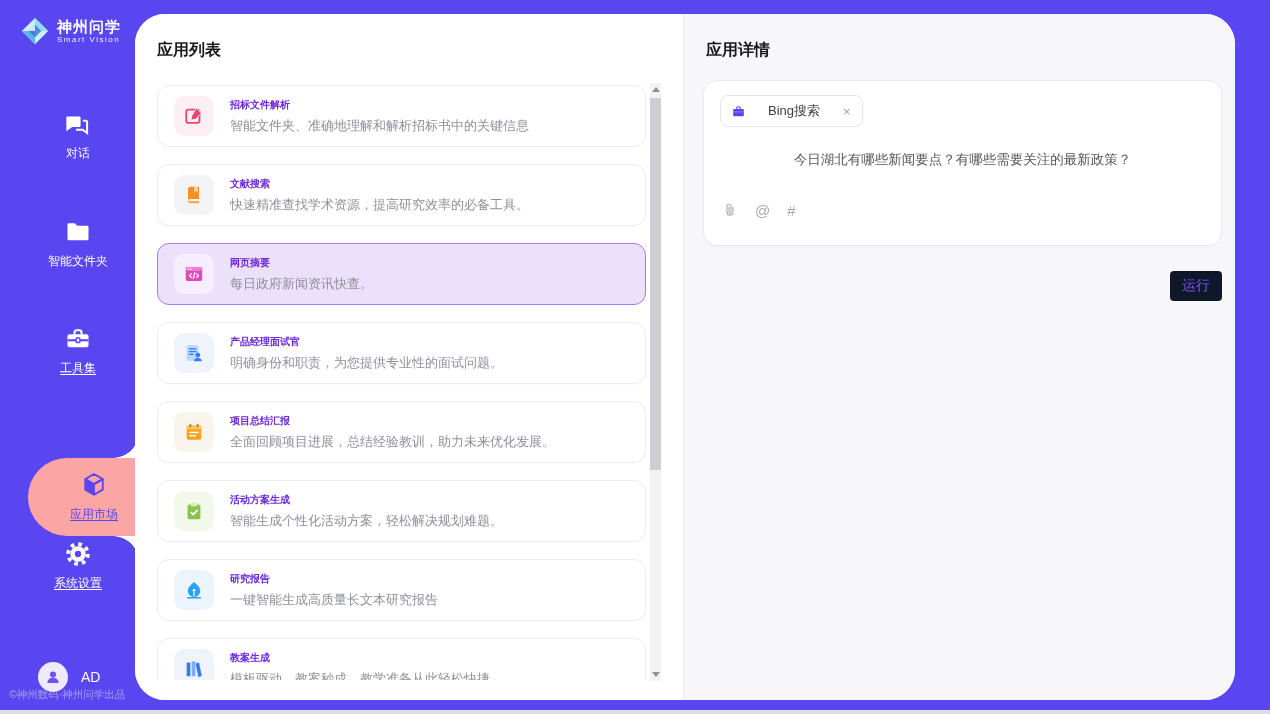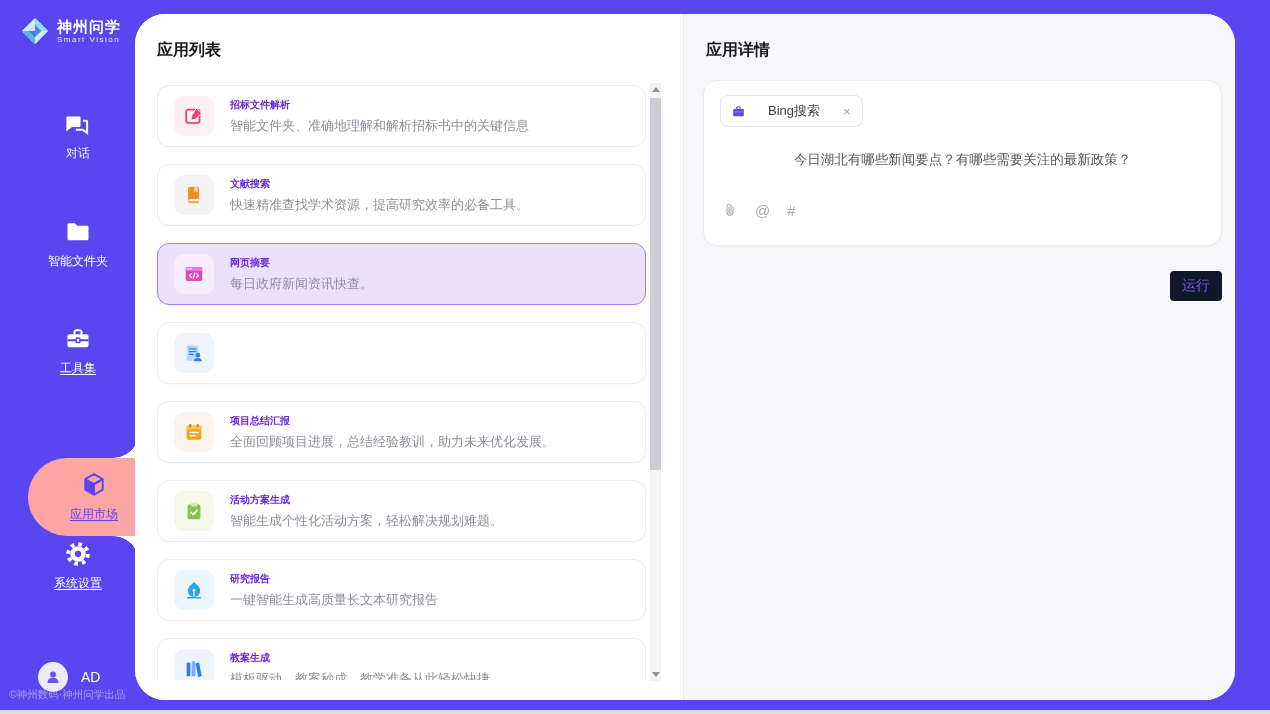--- a/index.html
+++ b/index.html
@@ -216,20 +216,24 @@
 
           <div class="app-card">
             <div class="tile t-blue">
               <svg viewBox="0 0 24 24">
                 <rect x="4" y="3.5" width="13" height="17" rx="2" fill="#bcd7fb"></rect>
                 <path d="M7 7.5h7M7 10.5h7M7 13.5h4" stroke="#2f7df6" stroke-width="1.5" stroke-linecap="round"></path>
                 <circle cx="16.2" cy="14.2" r="2.6" fill="#2f7df6"></circle>
                 <path d="M11.8 21a4.5 4.5 0 0 1 8.8 0z" fill="#2f7df6"></path>
               </svg>
             </div>
+            <div class="card-text">
+              <div class="card-title">产品经理面试官</div>
+              <div class="card-desc">明确身份和职责，为您提供专业性的面试问题。</div>
+            </div>
           </div>
 
           <div class="app-card">
             <div class="tile t-amber">
               <svg viewBox="0 0 24 24">
                 <rect x="4" y="5" width="16" height="15.5" rx="2" fill="#f7a21b"></rect>
                 <rect x="4" y="5" width="16" height="4" fill="#fbc568"></rect>
                 <rect x="7" y="3" width="2" height="4" rx="1" fill="#c97e08"></rect>
                 <rect x="15" y="3" width="2" height="4" rx="1" fill="#c97e08"></rect>
                 <path d="M7.5 12.5h9M7.5 16h6" stroke="#fff" stroke-width="1.6" stroke-linecap="round"></path>

